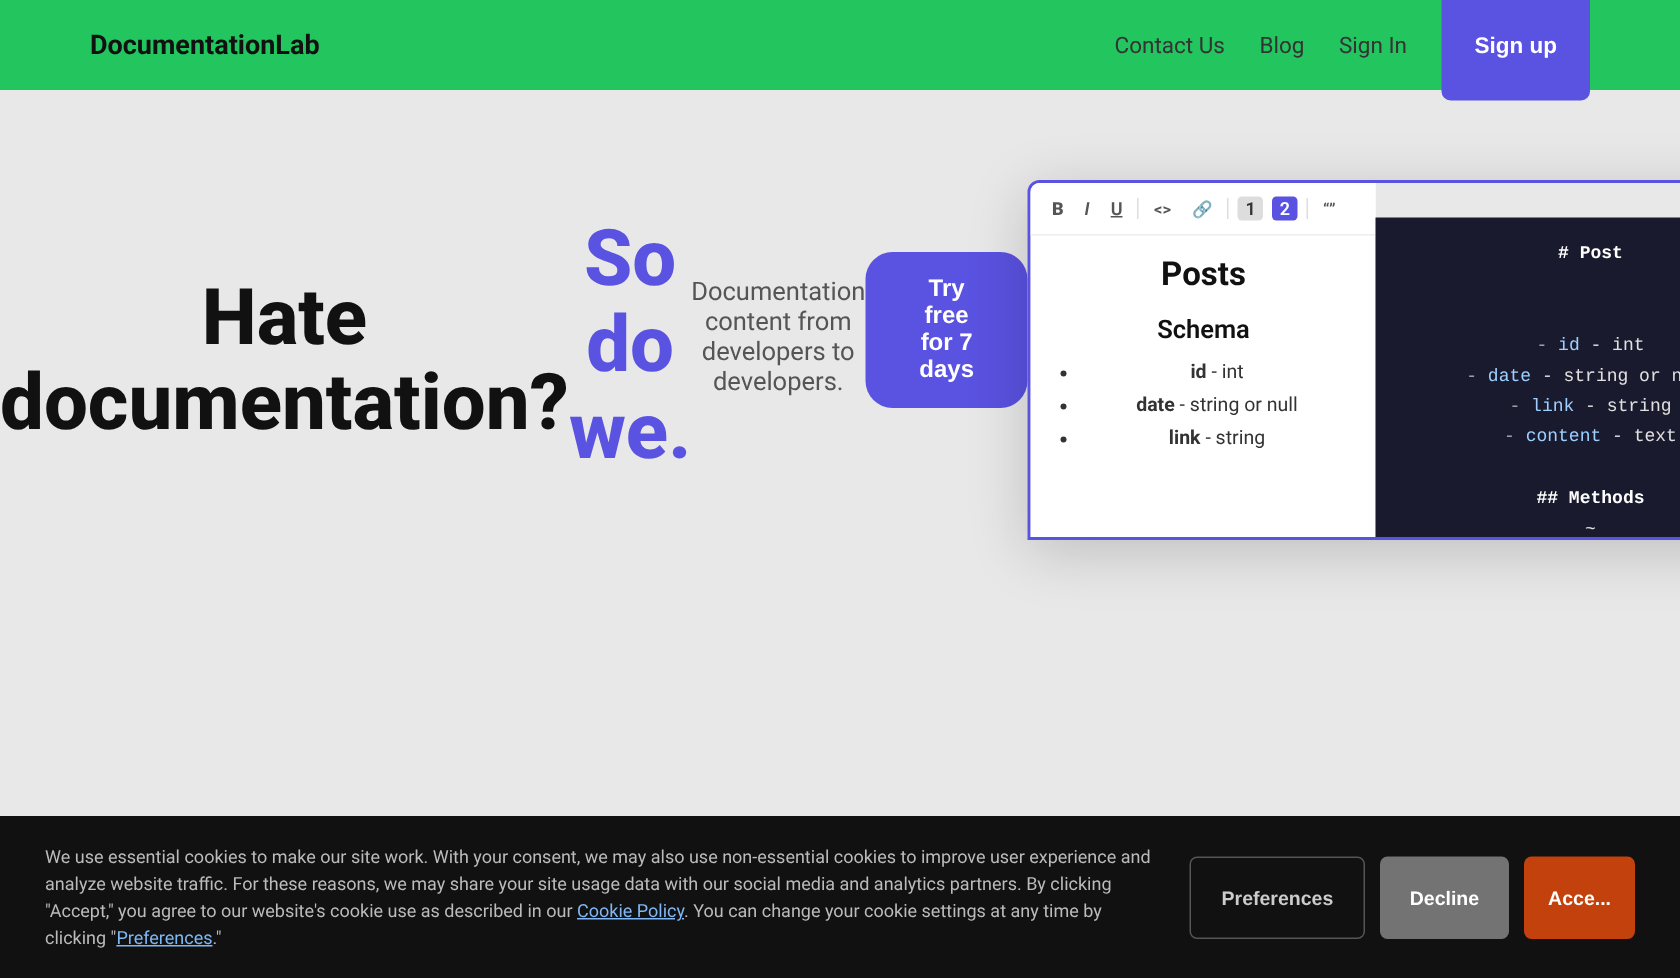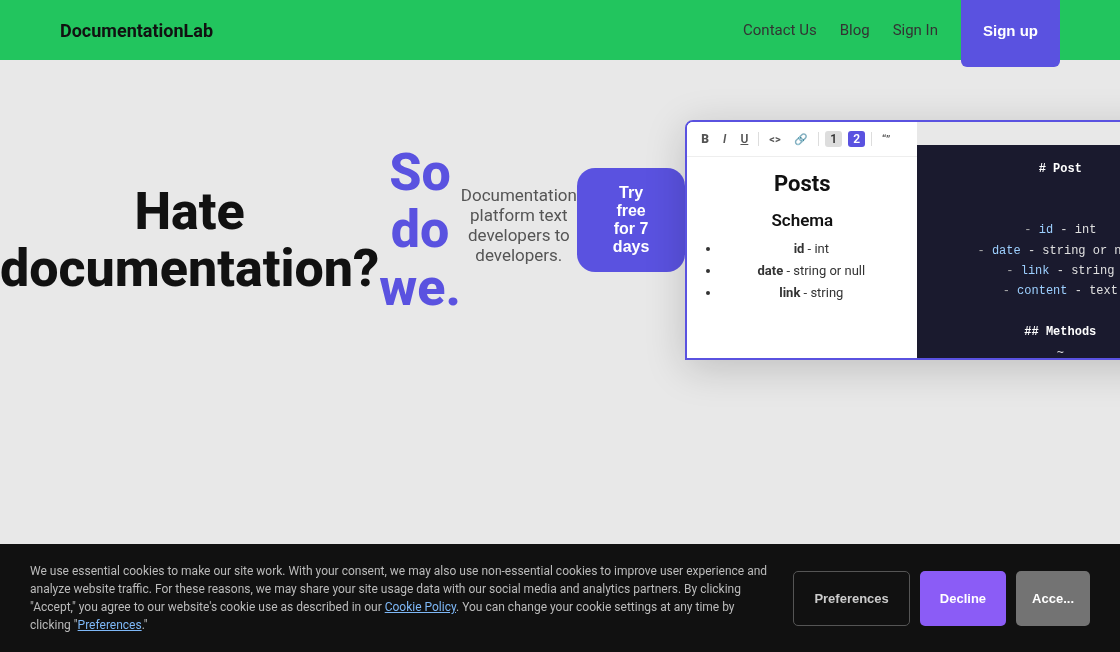--- a/index.html
+++ b/index.html
@@ -233,46 +233,46 @@
       font-weight: 600;
       cursor: pointer;
       border: none;
     }
     .btn-preferences {
       background: transparent;
       color: #ccc;
       border: 1px solid #555;
     }
     .btn-decline {
-      background: #8b5cf6;
+      background: #737373;
       color: #fff;
     }
     .btn-accept {
-      background: #737373;
+      background: #c2410c;
       color: #fff;
       padding: 20px 16px;
     }
   </style>
 </head>
 <body>
 
 <nav class="navbar">
   <div class="nav-logo">DocumentationLab</div>
   <div class="nav-links">
     <a class="nav-link">Contact Us</a>
     <a class="nav-link">Blog</a>
     <span class="nav-signin">Sign In</span>
     <button class="nav-signup">Sign up</button>
   </div>
 </nav>
 
 <section class="hero">
   <h1 class="hero-title">Hate documentation?</h1>
   <h1 class="hero-subtitle">So do we.</h1>
-  <p class="hero-desc">Documentation platform text developers to developers.</p>
+  <p class="hero-desc">Documentation content from developers to developers.</p>
   <button class="cta-button">Try free for 7 days</button>
 
   <div class="demo-container">
     <div class="demo-window">
 
       <div class="editor-panel">
         <div class="editor-toolbar">
           <span class="toolbar-btn"><b>B</b></span>
           <span class="toolbar-btn"><i>I</i></span>
           <span class="toolbar-btn" style="text-decoration:underline;">U</span>

